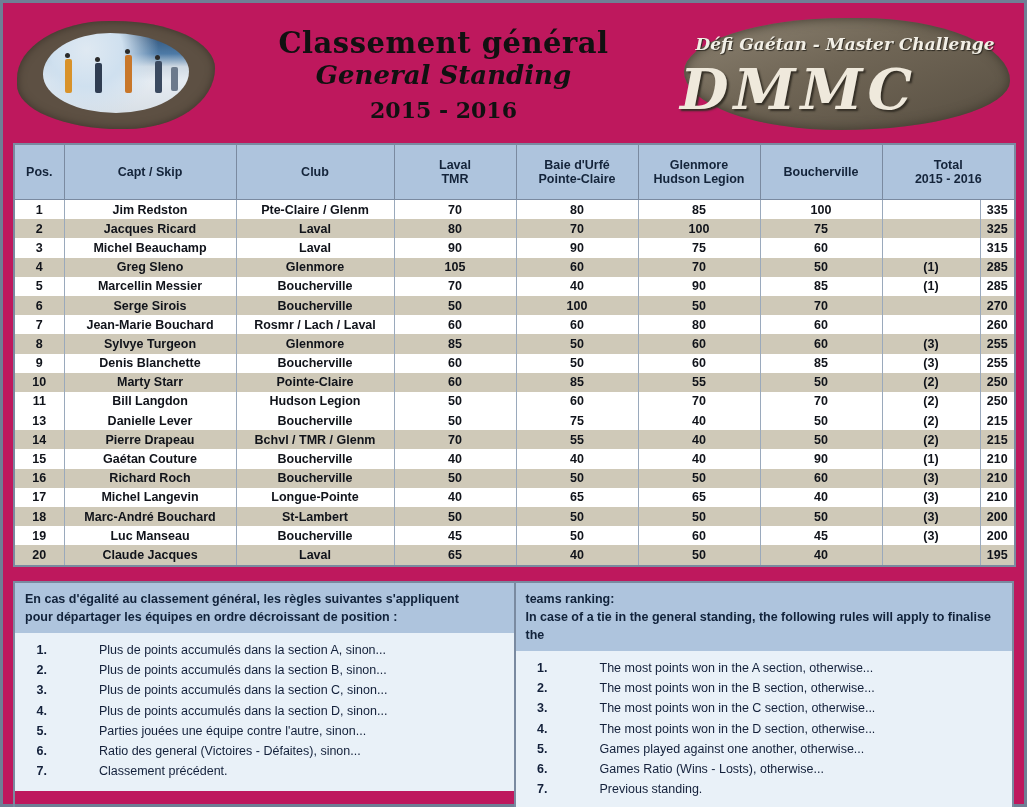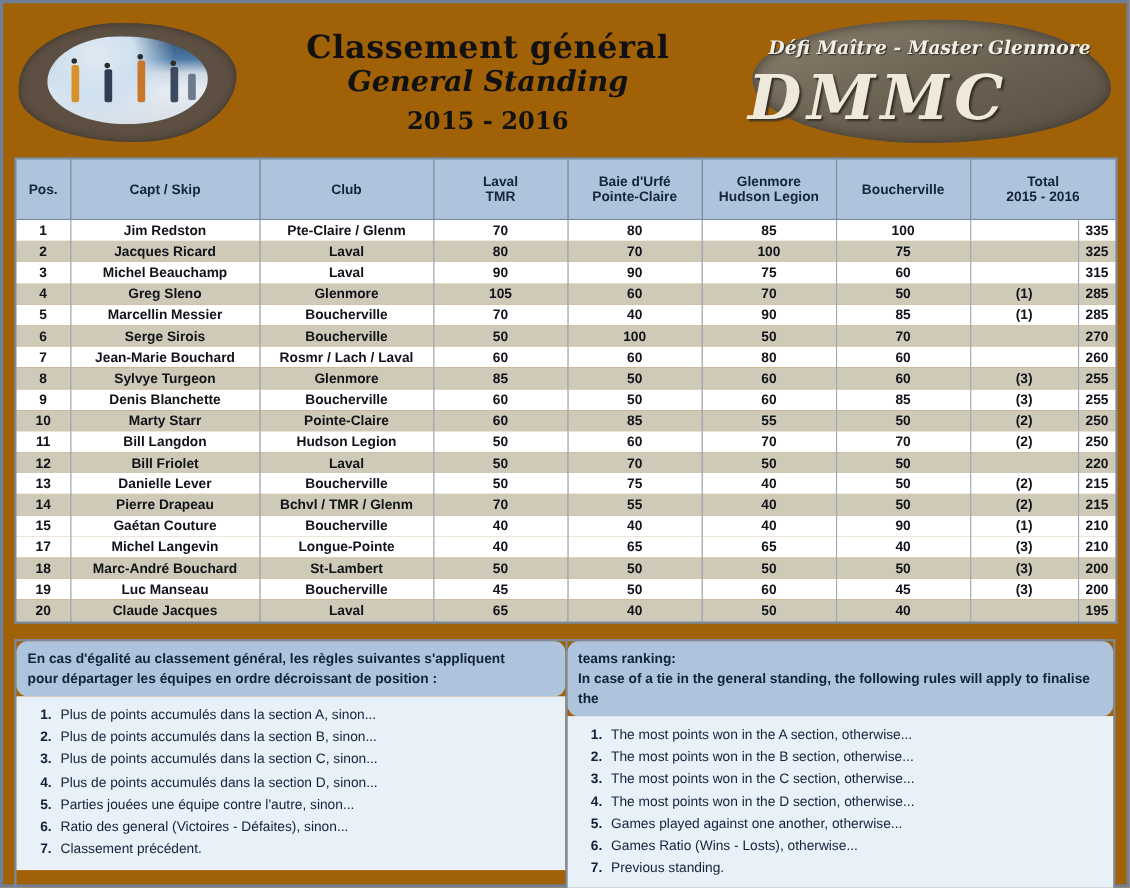--- a/index.html
+++ b/index.html
@@ -6,21 +6,21 @@
   body{
     width:1027px;height:807px;
     background:#ffffff;
     font-family:"Liberation Sans", sans-serif;
     overflow:hidden;
   }
   .page{
     position:relative;width:1027px;height:807px;
     box-sizing:border-box;
     border:3px solid #6f7f95;
-    background:#a16207;
+    background:#be185d;
   }
   
   .header{
     position:relative;height:140px;
     display:flex;align-items:center;justify-content:space-between;
     padding:4px 14px 0 14px;box-sizing:border-box;
   }
   .logo-left{
     width:200px;height:116px;position:relative;flex:0 0 auto;
   }
@@ -97,28 +97,28 @@
   .c-tot{width:98px;}
   
   .rules{
     margin:14px 10px 0 10px;display:flex;gap:0;
     border:2px solid #7a8aa0;
   }
   .rules-col{width:50%;box-sizing:border-box;}
   .rules-col + .rules-col{border-left:2px solid #7a8aa0;}
   .rules-head{
     background:#aec4dd;color:#11223a;font-weight:bold;font-size:12.5px;
-    padding:7px 10px;line-height:1.45;min-height:44px;box-sizing:border-box;border-radius:10px;
+    padding:7px 10px;line-height:1.45;min-height:44px;box-sizing:border-box;
   }
   .rules-body{background:#e9f1f8;padding:7px 10px 9px 10px;}
   .rule{
     display:flex;font-size:12.5px;color:#13203a;line-height:1.62;
   }
   .rule .num{width:22px;text-align:right;font-weight:bold;margin-right:8px;flex:0 0 auto;}
-  .rule .txt{flex:1 1 auto;}
+  .rule .txt{flex:1 1 auto;margin-left:44px;}
 </style>
 </head>
 <body>
 
 <div class="page">
 
   <div class="header">
 
     <div class="logo-left">
       <div class="rock"></div>
@@ -136,21 +136,21 @@
     </div>
 
     <div class="title-block">
       <div class="t1">Classement général</div>
       <div class="t2">General Standing</div>
       <div class="t3">2015 - 2016</div>
     </div>
 
     <div class="logo-right">
       <div class="rock2"></div>
-      <div class="dmmc-sub">Défi Maître - Master Glenmore</div>
+      <div class="dmmc-sub">Défi Gaétan - Master Challenge</div>
       <div class="dmmc-main">DMMC</div>
     </div>
   </div>
 
   <div class="table-wrap">
     <table class="standings">
       <colgroup>
         <col class="c-pos">
           <col class="c-skip">
           <col class="c-club">
@@ -307,31 +307,20 @@
             <td>11</td>
             <td>Bill Langdon</td>
             <td>Hudson Legion</td>
             <td>50</td>
             <td>60</td>
             <td>70</td>
             <td>70</td>
             <td class="pen">(2)</td>
             <td class="tot">250</td>
           </tr>
-          <tr class="even">
-            <td>12</td>
-            <td>Bill Friolet</td>
-            <td>Laval</td>
-            <td>50</td>
-            <td>70</td>
-            <td>50</td>
-            <td>50</td>
-            <td class="pen"></td>
-            <td class="tot">220</td>
-          </tr>
           <tr class="odd">
             <td>13</td>
             <td>Danielle Lever</td>
             <td>Boucherville</td>
             <td>50</td>
             <td>75</td>
             <td>40</td>
             <td>50</td>
             <td class="pen">(2)</td>
             <td class="tot">215</td>
@@ -349,20 +338,31 @@
           </tr>
           <tr class="odd">
             <td>15</td>
             <td>Gaétan Couture</td>
             <td>Boucherville</td>
             <td>40</td>
             <td>40</td>
             <td>40</td>
             <td>90</td>
             <td class="pen">(1)</td>
+            <td class="tot">210</td>
+          </tr>
+          <tr class="even">
+            <td>16</td>
+            <td>Richard Roch</td>
+            <td>Boucherville</td>
+            <td>50</td>
+            <td>50</td>
+            <td>50</td>
+            <td>60</td>
+            <td class="pen">(3)</td>
             <td class="tot">210</td>
           </tr>
           <tr class="odd">
             <td>17</td>
             <td>Michel Langevin</td>
             <td>Longue-Pointe</td>
             <td>40</td>
             <td>65</td>
             <td>65</td>
             <td>40</td>

